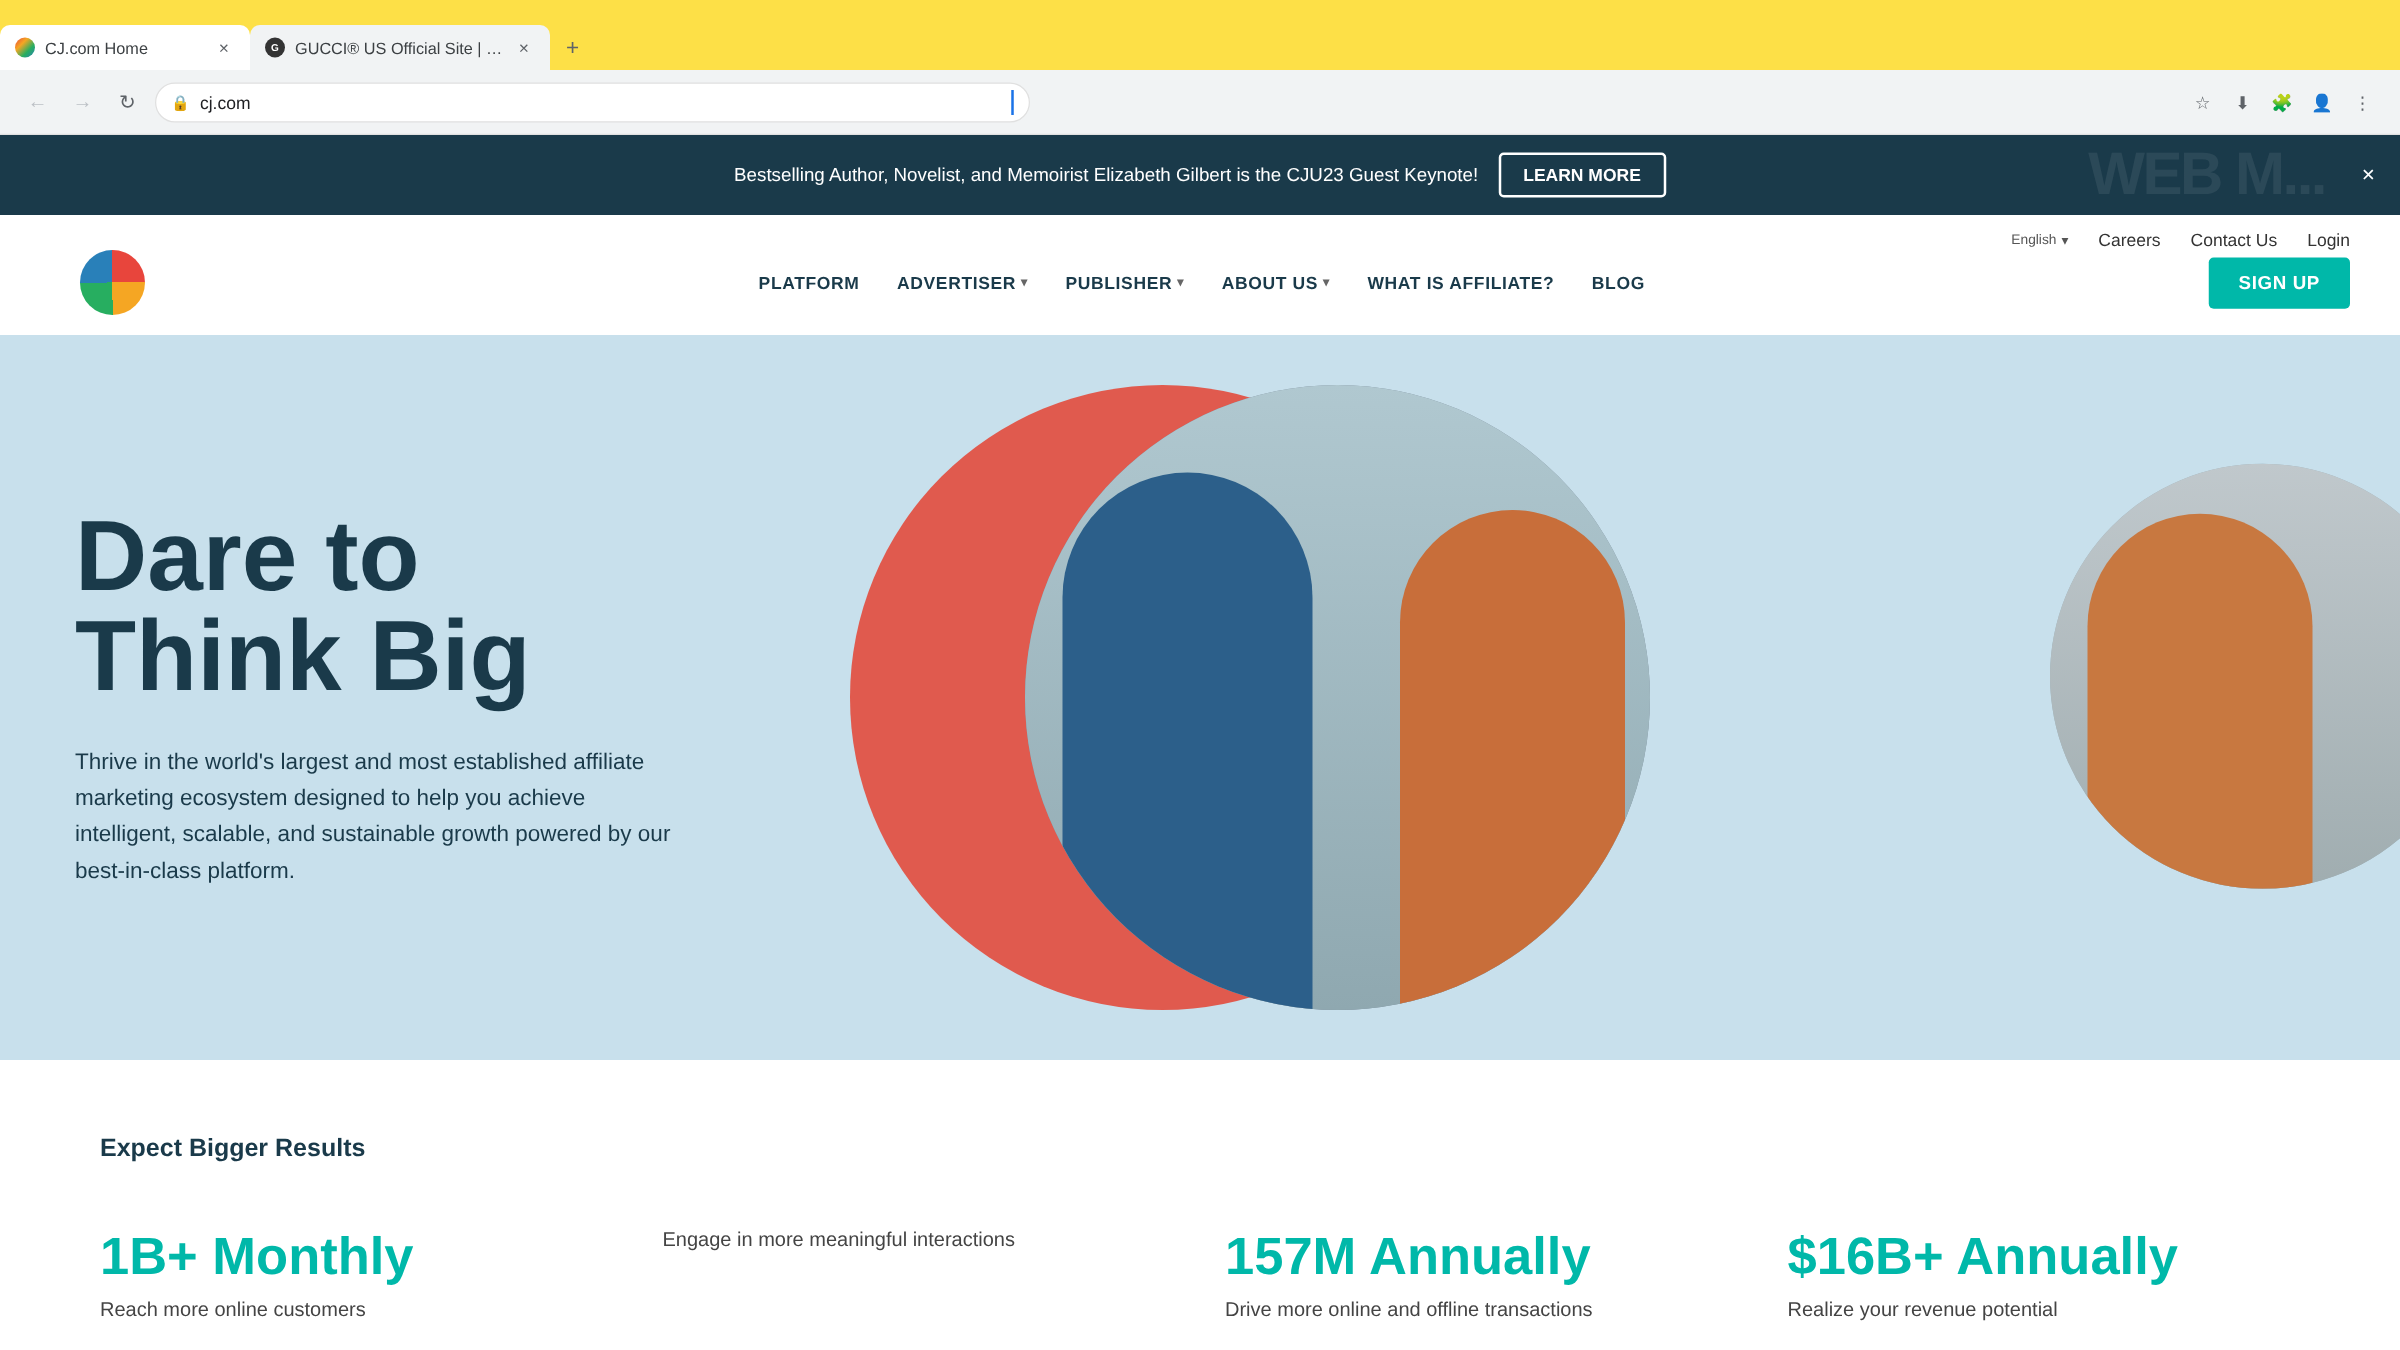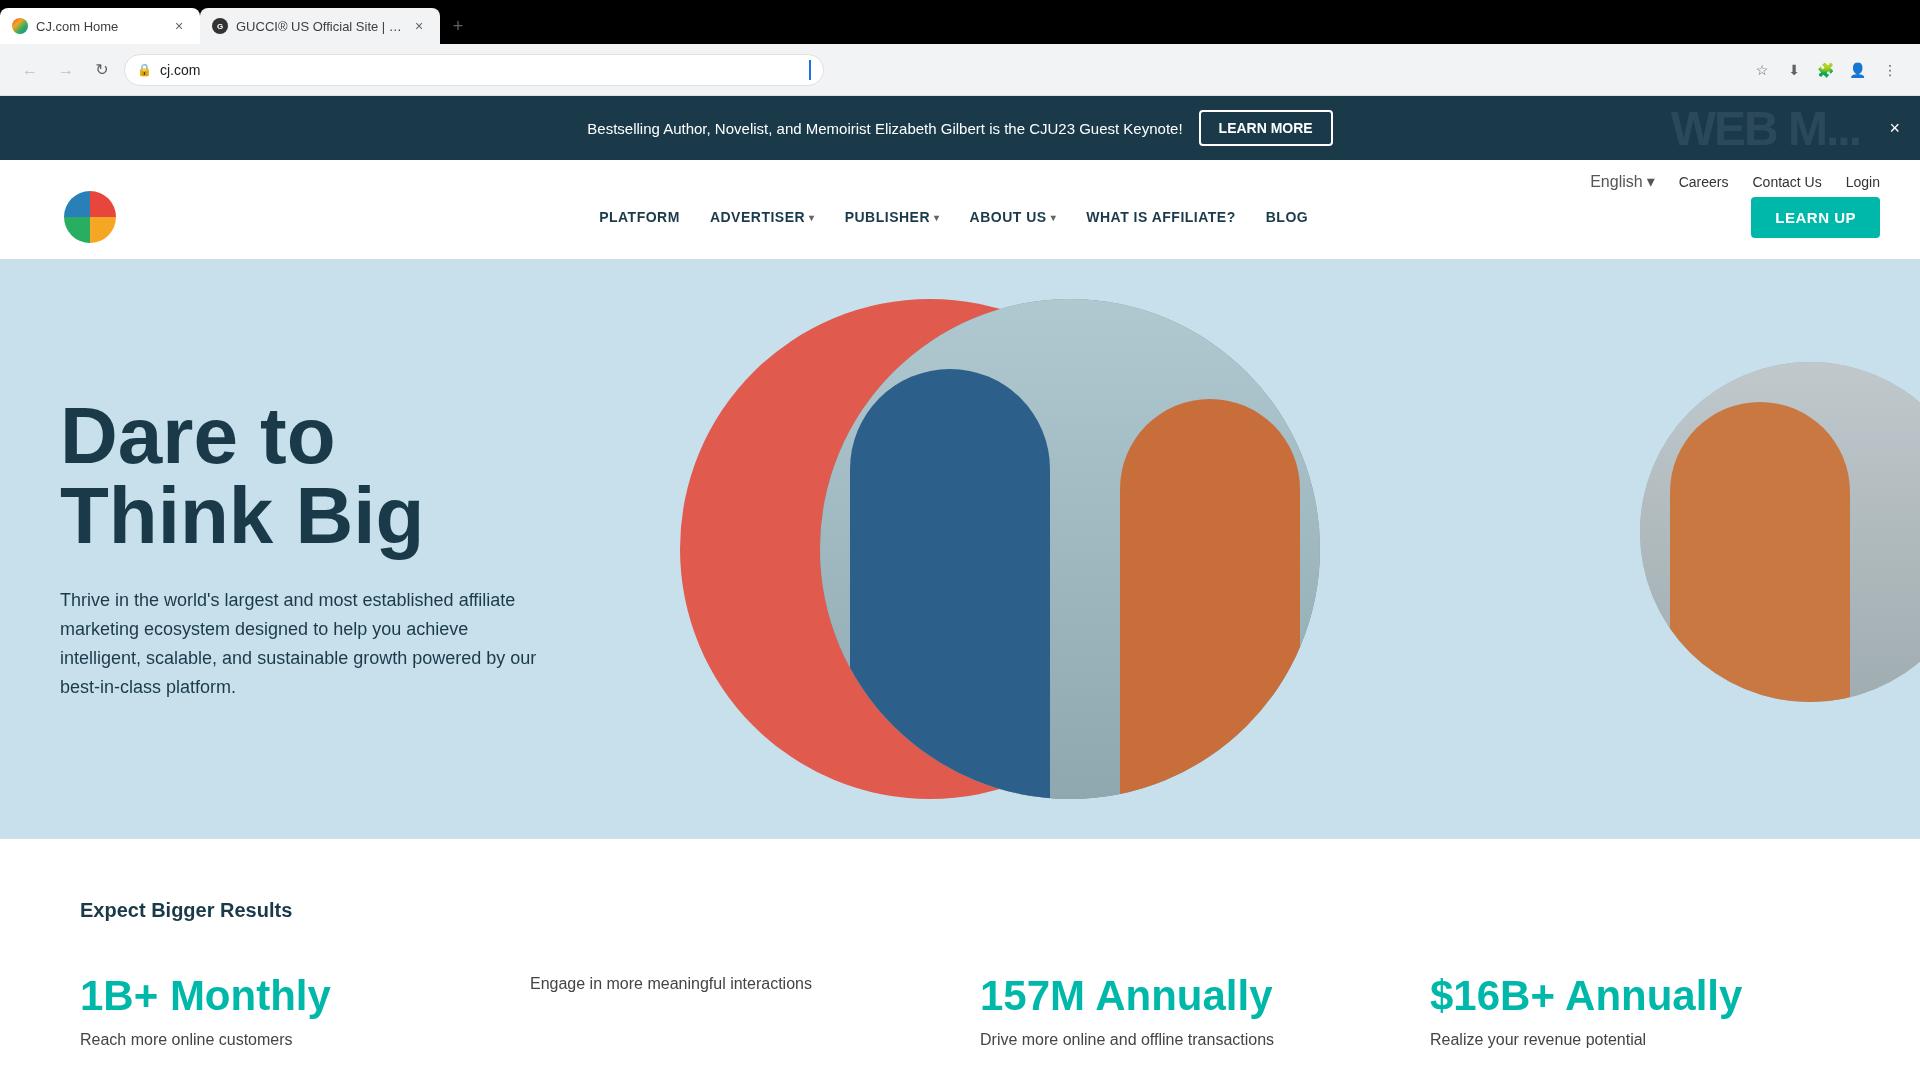--- a/index.html
+++ b/index.html
@@ -2,21 +2,21 @@
 <html><head>
   <meta charset="utf-8">
   <style>
     * { margin: 0; padding: 0; box-sizing: border-box; }
     body { font-family: -apple-system, BlinkMacSystemFont, 'Segoe UI', Arial, sans-serif; overflow-x: hidden; }
 
     
     .browser-chrome { background: #f1f3f4; width: 1920px; min-height: 1080px; }
 
     
-    .tab-bar { background: #000000; display: flex; align-items: flex-end; padding: 8px 0 0 0; height: 44px; }
+    .tab-bar { background: #fde047; display: flex; align-items: flex-end; padding: 8px 0 0 0; height: 56px; }
     .tab { display: flex; align-items: center; background: #f1f3f4; border-radius: 8px 8px 0 0; padding: 0 12px; height: 36px; min-width: 200px; max-width: 240px; gap: 8px; font-size: 13px; color: #3c4043; }
     .tab.active { background: #ffffff; }
     .tab-favicon { width: 16px; height: 16px; border-radius: 50%; background: linear-gradient(135deg, #e8453c, #f5a623, #27ae60, #2980b9); flex-shrink: 0; }
     .tab-favicon-gucci { background: #333; color: white; font-size: 8px; display: flex; align-items: center; justify-content: center; font-weight: bold; }
     .tab-title { flex: 1; overflow: hidden; text-overflow: ellipsis; white-space: nowrap; }
     .tab-close { color: #5f6368; font-size: 14px; cursor: pointer; padding: 2px; border-radius: 50%; display: flex; align-items: center; justify-content: center; width: 18px; height: 18px; }
     .tab-new { width: 36px; height: 36px; display: flex; align-items: center; justify-content: center; color: #5f6368; font-size: 18px; cursor: pointer; }
     .tab-spacer { flex: 1; }
 
     
@@ -36,21 +36,21 @@
 
     
     .announcement-banner { background: #1a3a4a; color: white; text-align: center; padding: 14px 20px; font-size: 15px; display: flex; align-items: center; justify-content: center; gap: 16px; position: relative; }
     .announcement-banner .learn-more-btn { border: 2px solid white; color: white; background: transparent; padding: 8px 18px; border-radius: 4px; font-size: 14px; font-weight: 600; cursor: pointer; white-space: nowrap; }
     .announcement-banner .close-btn { position: absolute; right: 20px; color: white; font-size: 18px; cursor: pointer; top: 50%; transform: translateY(-50%); }
     .watermark-text { position: absolute; right: 60px; top: 50%; transform: translateY(-50%); font-size: 48px; font-weight: 900; color: rgba(255,255,255,0.08); letter-spacing: -2px; pointer-events: none; }
     .nav-logo { width: 52px; height: 52px; border-radius: 50%; background: conic-gradient(#e8453c 0deg 90deg, #f5a623 90deg 180deg, #27ae60 180deg 270deg, #2980b9 270deg 360deg); margin-right: 40px; flex-shrink: 0; }
     .nav-links { display: flex; align-items: center; gap: 6px; flex: 1; justify-content: center; }
     .nav-link { color: #1a3a4a; font-size: 14px; font-weight: 600; letter-spacing: 0.5px; text-transform: uppercase; padding: 8px 12px; cursor: pointer; display: flex; align-items: center; gap: 4px; white-space: nowrap; }
     .nav-link .dropdown-arrow { font-size: 10px; color: #666; }
-    .nav-lang { color: #555; font-size: 16px; cursor: pointer; display: flex; align-items: center; gap: 4px; }
+    .nav-lang { color: #555; font-size: 11px; cursor: pointer; display: flex; align-items: center; gap: 4px; }
     .signup-btn { background: #00b8a9; color: white; border: none; padding: 12px 24px; border-radius: 4px; font-size: 15px; font-weight: 700; cursor: pointer; letter-spacing: 0.5px; }
     .top-bar-link { color: #333; font-size: 14px; cursor: pointer; }
 
     
     .hero { background: #c8e0ec; min-height: 580px; display: flex; align-items: stretch; position: relative; overflow: hidden; }
     .hero-content { flex: 0 0 600px; padding: 80px 60px; display: flex; flex-direction: column; justify-content: center; z-index: 2; }
     .hero-title { font-size: 80px; font-weight: 900; color: #1a3a4a; line-height: 1.0; margin-bottom: 30px; }
     .hero-subtitle { font-size: 18px; color: #1a3a4a; line-height: 1.6; max-width: 480px; }
     .hero-images { flex: 1; position: relative; display: flex; align-items: center; justify-content: center; }
 
@@ -146,21 +146,21 @@
             <span>ABOUT US</span>
             <span class="dropdown-arrow">▾</span>
           </div>
           <div class="nav-link">
             <span>WHAT IS AFFILIATE?</span>
           </div>
           <div class="nav-link">
             <span>BLOG</span>
           </div>
         </div>
-        <button class="signup-btn">LEARN UP</button>
+        <button class="signup-btn">SIGN UP</button>
       </div>
     </div>
 
     <div class="hero">
       <div class="hero-content">
         <h1 class="hero-title">
           <span>Dare to</span><br>
           <span>Think Big</span>
         </h1>
         <p class="hero-subtitle">Thrive in the world's largest and most established affiliate marketing ecosystem designed to help you achieve intelligent, scalable, and sustainable growth powered by our best-in-class platform.</p>

